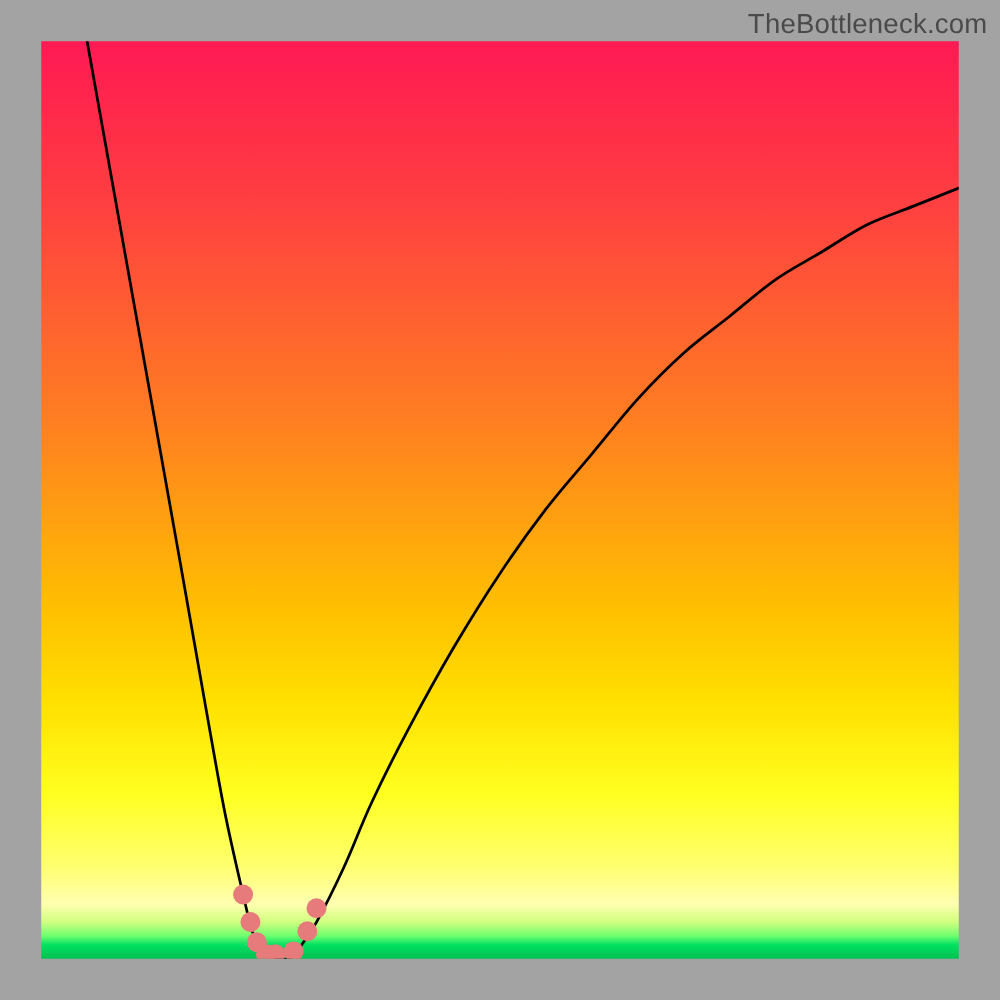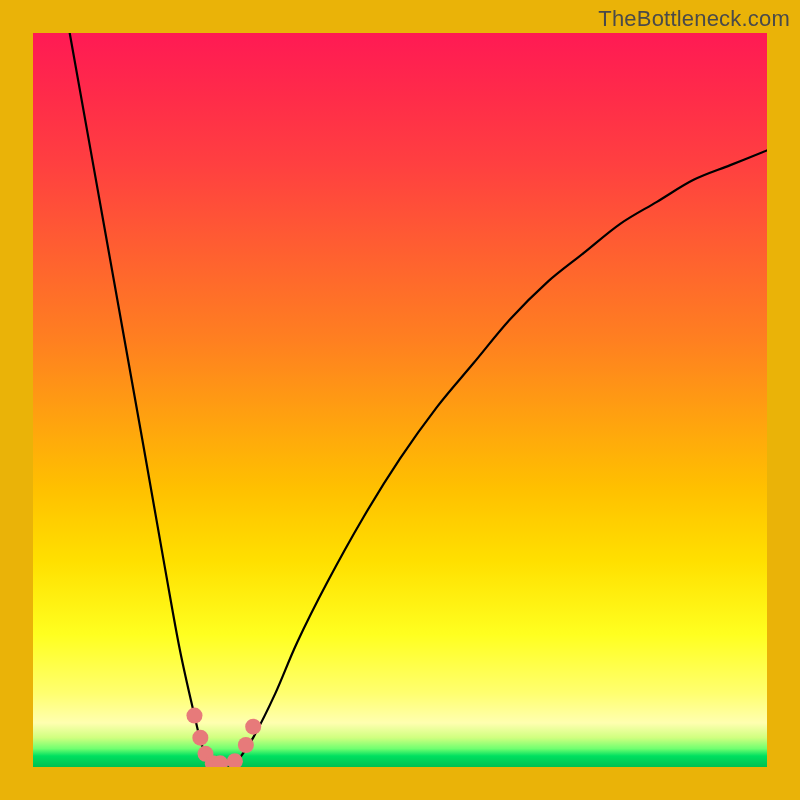--- a/index.html
+++ b/index.html
@@ -10,21 +10,21 @@
     background: #000;
     overflow: hidden;
     font-family: Arial, Helvetica, sans-serif;
   }
   .frame {
     position: absolute;
     left: 0;
     top: 0;
     width: 800px;
     height: 800px;
-    background: #eab308;
+    background: #a3a3a3;
   }
   .plot-area {
     position: absolute;
     left: 33px;
     top: 33px;
     width: 734px;
     height: 734px;
     
     background: linear-gradient(
       to bottom,

